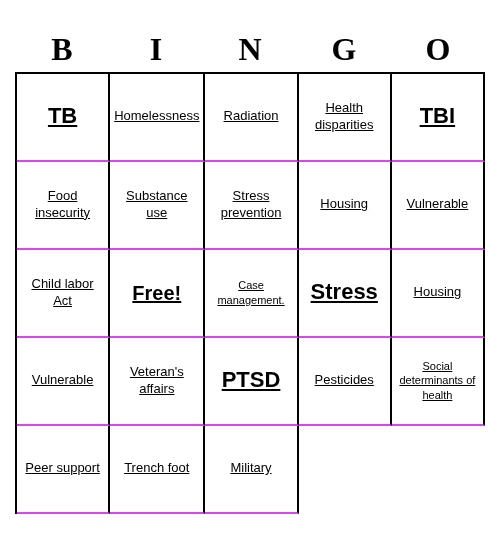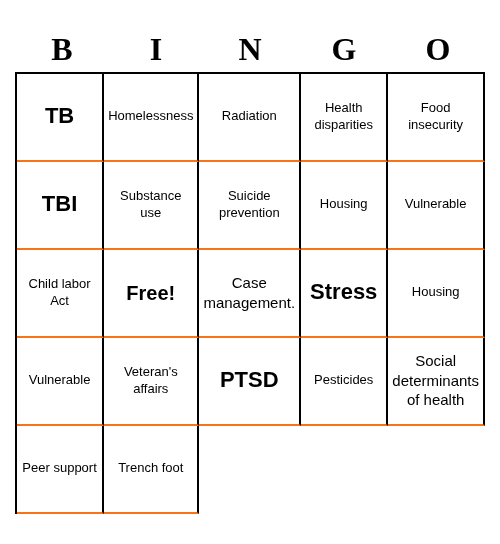--- a/index.html
+++ b/index.html
@@ -39,73 +39,75 @@
 
     .bingo-grid {
       display: grid;
       grid-template-columns: repeat(5, 1fr);
       border-left: 2px solid #000;
       border-top: 2px solid #000;
     }
 
     .bingo-cell {
       border-right: 2px solid #000;
-      border-bottom: 2px solid #f97316;
+      border-bottom: 2px solid #d946ef;
       min-height: 88px;
       display: flex;
       align-items: center;
       justify-content: center;
       text-align: center;
       padding: 4px;
       font-size: 13px;
       line-height: 1.3;
+      text-decoration: underline;
     }
 
     .bingo-cell.large-text {
       font-size: 22px;
       font-weight: bold;
     }
 
     .bingo-cell.free {
       font-size: 20px;
       font-weight: bold;
     }
 
     .bingo-cell.small-text {
-      font-size: 15px;
+      font-size: 11px;
     }
   </style>
 </head>
 <body>
 
 <div class="bingo-container">
   <div class="bingo-header">
   <div class="bingo-header-cell">B</div>
       <div class="bingo-header-cell">I</div>
       <div class="bingo-header-cell">N</div>
       <div class="bingo-header-cell">G</div>
       <div class="bingo-header-cell">O</div>
     </div>
   <div class="bingo-grid">
   <div class="bingo-cell large-text">TB</div>
       <div class="bingo-cell">Homelessness</div>
       <div class="bingo-cell">Radiation</div>
       <div class="bingo-cell">Health disparities</div>
+      <div class="bingo-cell large-text">TBI</div>
       <div class="bingo-cell">Food insecurity</div>
-      <div class="bingo-cell large-text">TBI</div>
       <div class="bingo-cell">Substance use</div>
-      <div class="bingo-cell">Suicide prevention</div>
+      <div class="bingo-cell">Stress prevention</div>
       <div class="bingo-cell">Housing</div>
       <div class="bingo-cell">Vulnerable</div>
       <div class="bingo-cell">Child labor Act</div>
       <div class="bingo-cell free">Free!</div>
       <div class="bingo-cell small-text">Case management.</div>
       <div class="bingo-cell large-text">Stress</div>
       <div class="bingo-cell">Housing</div>
       <div class="bingo-cell">Vulnerable</div>
       <div class="bingo-cell">Veteran's affairs</div>
       <div class="bingo-cell large-text">PTSD</div>
       <div class="bingo-cell">Pesticides</div>
       <div class="bingo-cell small-text">Social determinants of health</div>
       <div class="bingo-cell">Peer support</div>
       <div class="bingo-cell">Trench foot</div>
+      <div class="bingo-cell">Military</div>
     </div>
 </div>
 
 </body></html>

